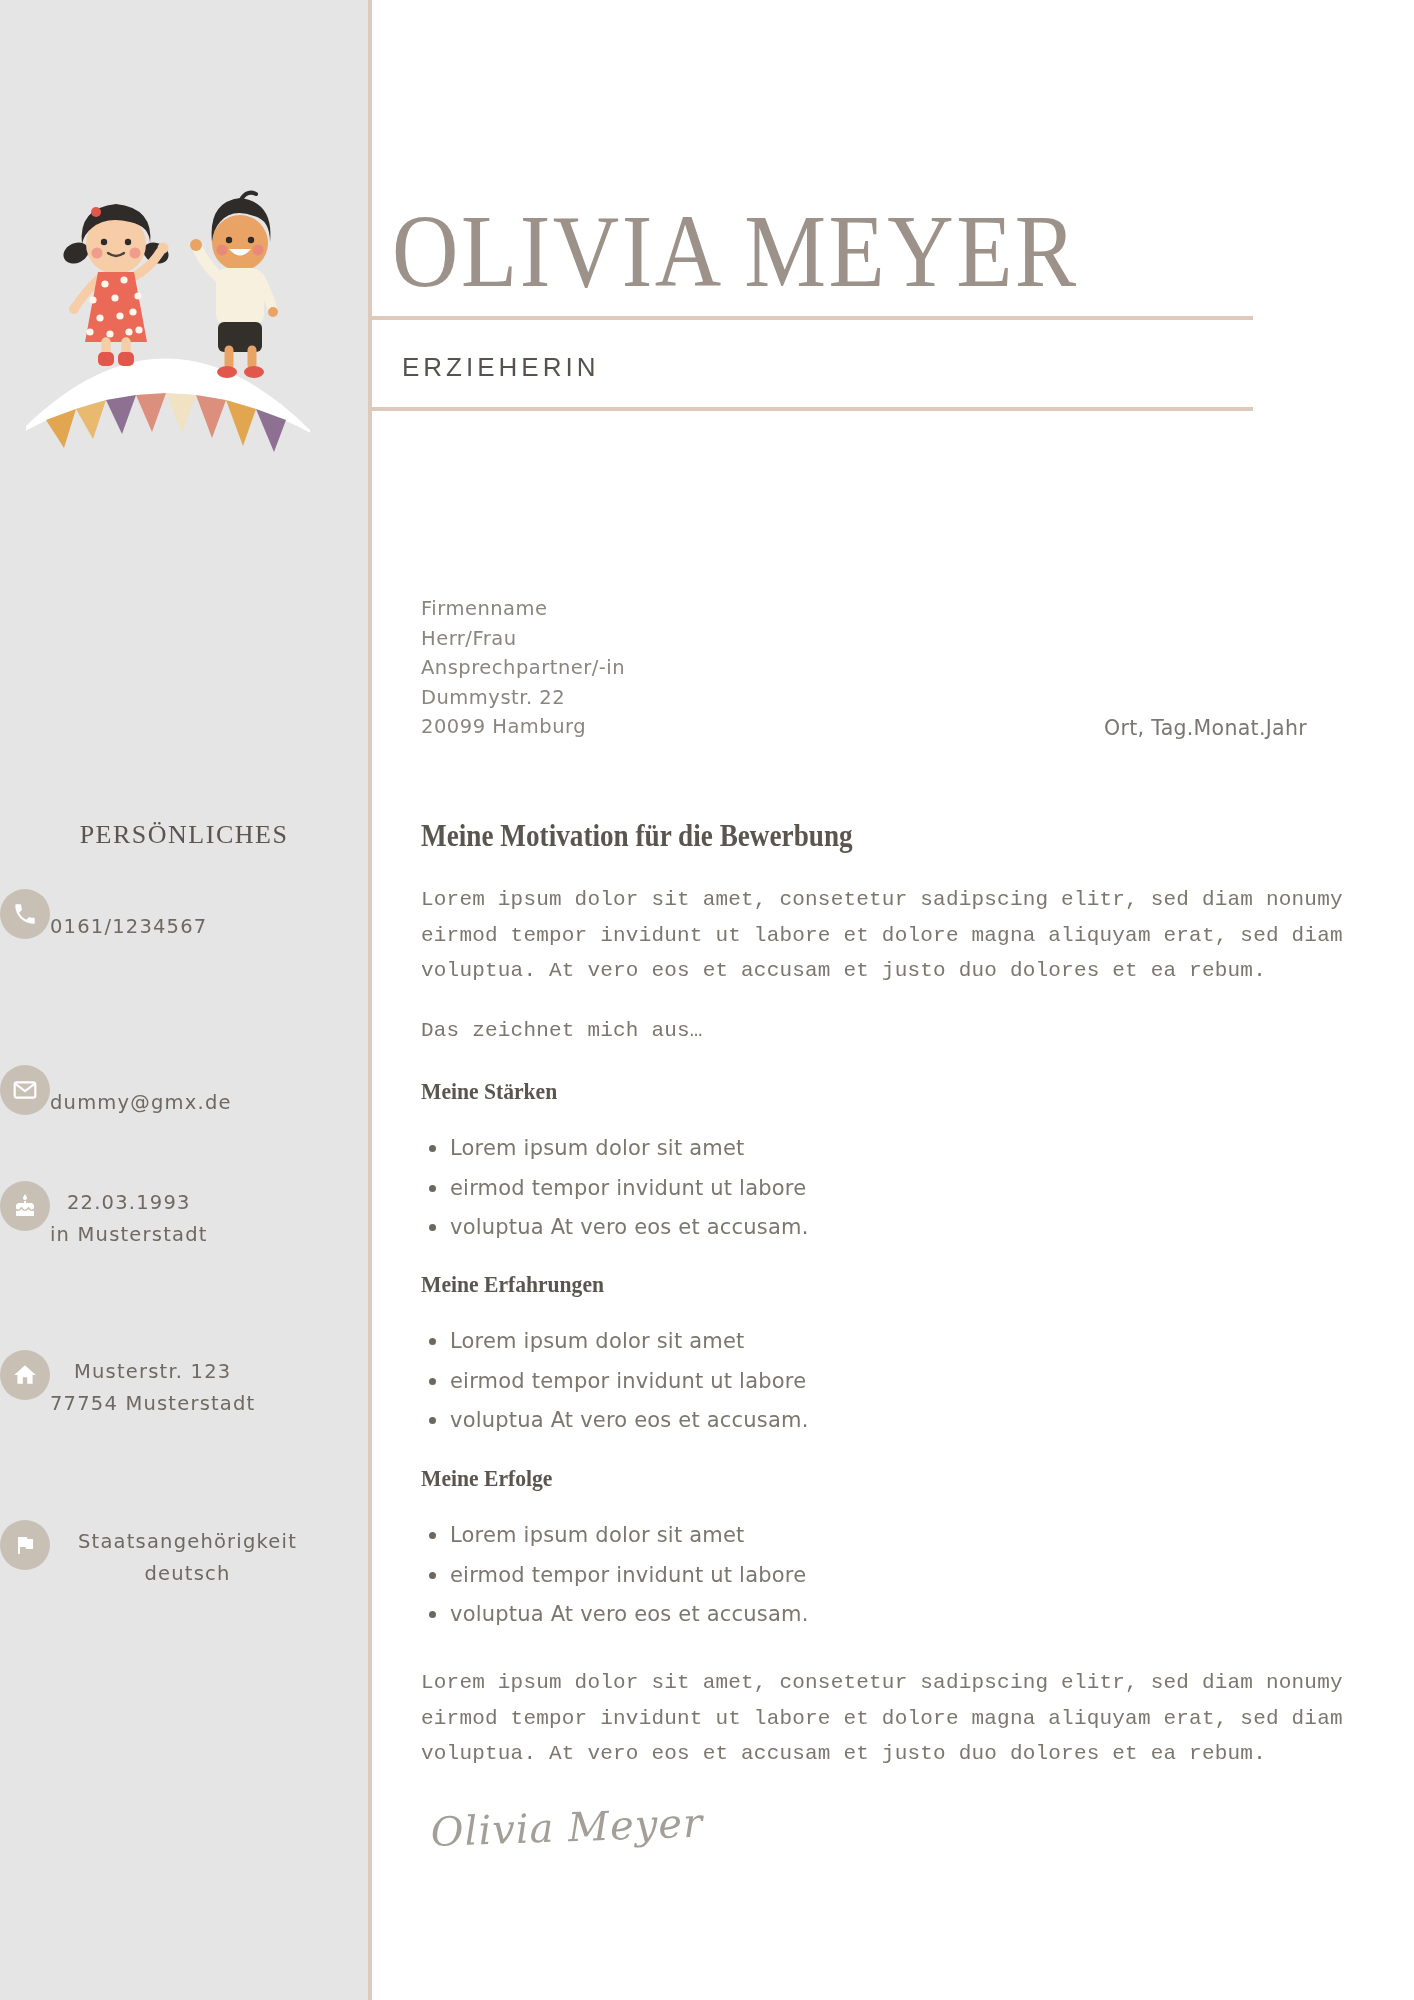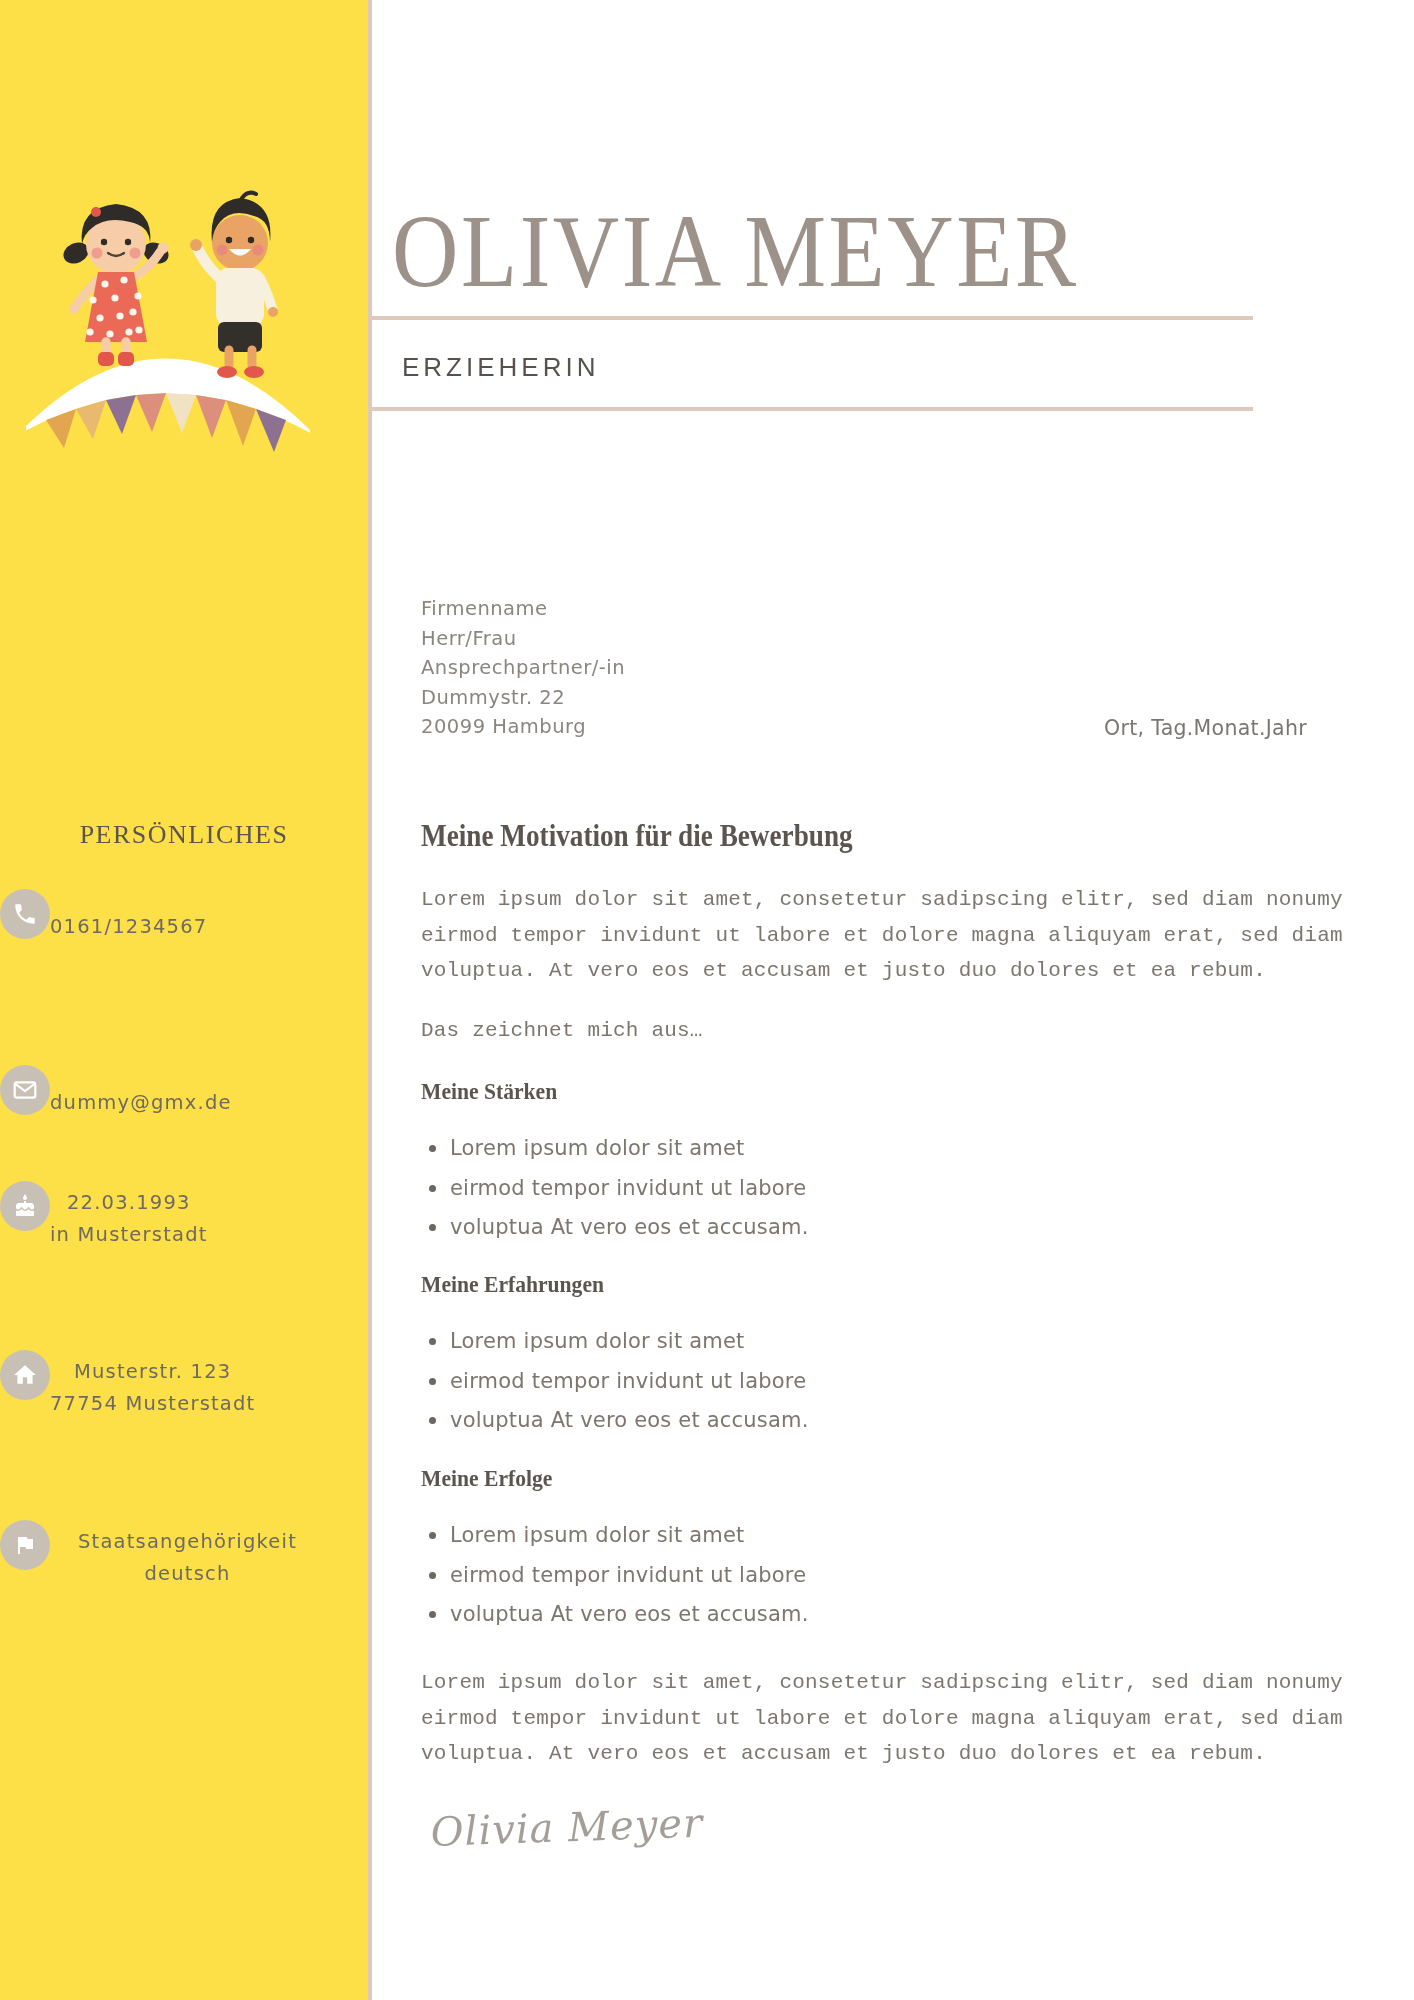--- a/index.html
+++ b/index.html
@@ -5,21 +5,21 @@
   * { margin:0; padding:0; box-sizing:border-box; }
   html,body { background:#888; }
   .page {
     position:relative; width:1414px; height:2000px; margin:0 auto;
     background:#ffffff; overflow:hidden;
     font-family:"DejaVu Sans", sans-serif;
   }
   
   .sidebar {
     position:absolute; left:0; top:0; width:368px; height:2000px;
-    background:#fde047;
+    background:#e5e5e5;
   }
   .divider {
     position:absolute; left:368px; top:0; width:4px; height:2000px;
     background:#ddcabc;
   }
   .illustration { position:absolute; left:26px; top:146px; width:284px; height:312px; }
   .sidebar-heading {
     position:absolute; top:822px; left:0; width:100%; text-align:center;
     font-family:"Liberation Serif", serif; font-size:26px; line-height:1;
     letter-spacing:1.5px; color:#5a554f;

